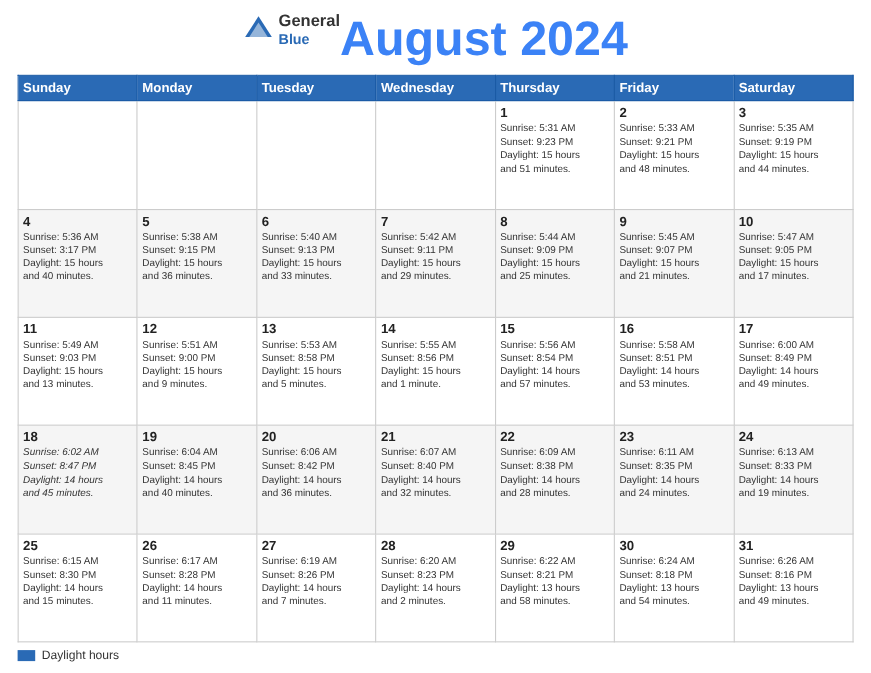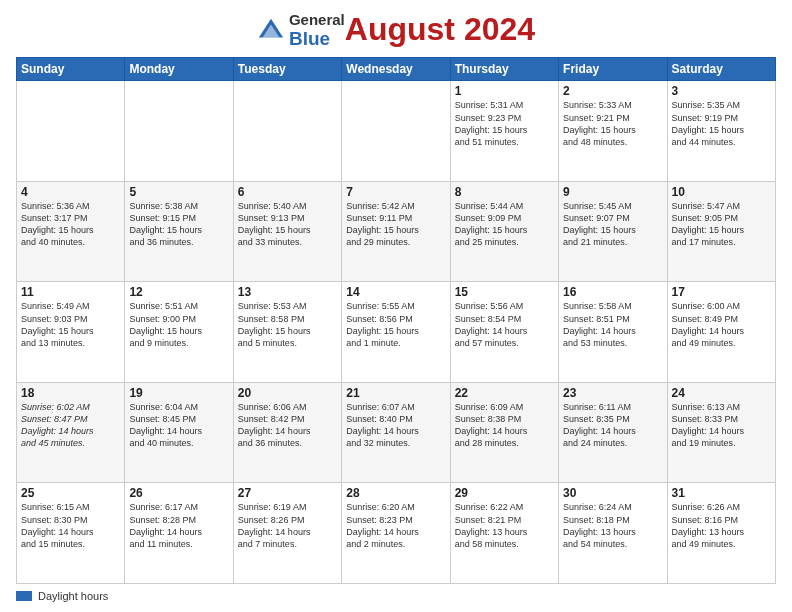--- a/index.html
+++ b/index.html
@@ -32,35 +32,35 @@
       display: flex;
       flex-direction: column;
       line-height: 1.1;
     }
     .logo-general {
       font-size: 15px;
       font-weight: bold;
       color: #333;
     }
     .logo-blue {
-      font-size: 19px;
+      font-size: 13px;
       font-weight: bold;
       color: #2a6ab5;
     }
     .logo-icon {
       width: 28px;
       height: 28px;
     }
     .title-block {
       text-align: right;
     }
     .month-title {
-      font-size: 32px;
+      font-size: 44px;
       font-weight: bold;
-      color: #b91c1c;
+      color: #3b82f6;
       line-height: 1.1;
     }
     .location {
       font-size: 14px;
       color: #444;
     }
     .calendar {
       flex: 1;
       border-collapse: collapse;
       width: 100%;

